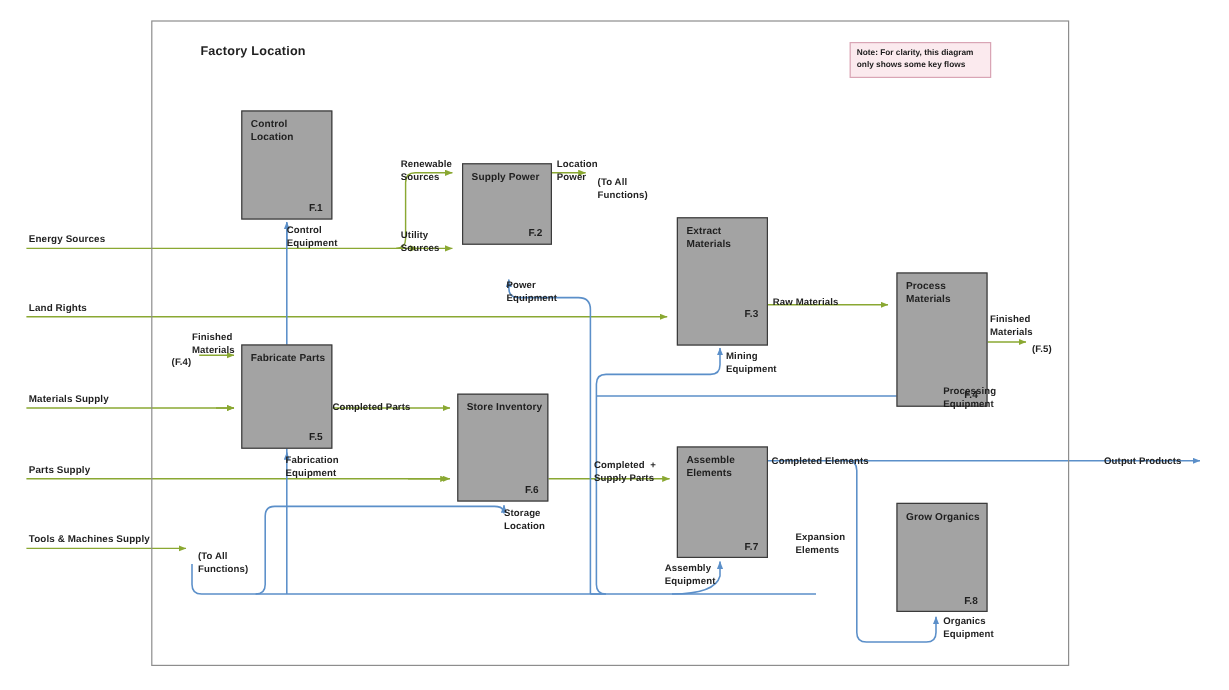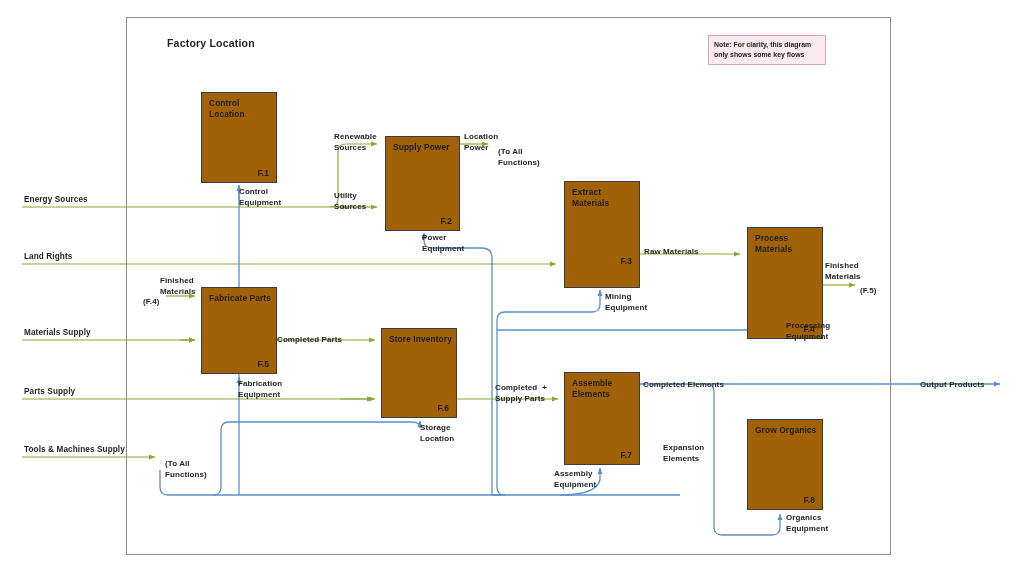--- a/index.html
+++ b/index.html
@@ -19,21 +19,21 @@
   .boxtitle{font-size:8.4px;font-weight:bold;}
   .boxid{font-size:8.4px;font-weight:bold;}
   .frame-title{font-size:10.5px;font-weight:bold;letter-spacing:.2px;}
   .note{
     position:absolute;left:708px;top:35px;width:118px;
     background:#fbeaee;border:1px solid #d9a5b5;
     padding:4px 5px 5px 5px;box-sizing:border-box;
   }
   .note .ntxt{font-size:6.9px;font-weight:bold;line-height:9.5px;color:#1a1a1a;}
   .pbox{
-    position:absolute;background:#a16207;border:1.4px solid #3b3b3b;
+    position:absolute;background:#a3a3a3;border:1.4px solid #3b3b3b;
     box-sizing:border-box;
   }
   .pbox .t{position:absolute;left:7px;top:5px;}
   .pbox .n{position:absolute;right:7px;bottom:4px;}
   .frame{
     position:absolute;left:126px;top:17px;width:765px;height:538px;
     border:1.5px solid #8d8d8d;background:transparent;box-sizing:border-box;
   }
 </style>
 </head>
@@ -110,21 +110,21 @@
 
 <div class="note">
   <div class="ntxt">Note: For clarity, this diagram only shows some key flows</div>
 </div>
 
 <div id="boxes">
     <div class="pbox" style="left: 201px; top: 92px; width: 76px; height: 91px;">
       <div class="lbl boxtitle t" style="position: absolute; left: 7px; top: 5px; white-space: normal; width: 62px;">Control Location</div>
       <div class="lbl boxid n" style="position: absolute; right: 7px; bottom: 3px;">F.1</div>
     </div>
-    <div class="pbox" style="left: 385px; top: 136px; width: 75px; height: 95px;">
+    <div class="pbox" style="left: 385px; top: 136px; width: 75px; height: 68px;">
       <div class="lbl boxtitle t" style="position: absolute; left: 7px; top: 5px;">Supply Power</div>
       <div class="lbl boxid n" style="position: absolute; right: 7px; bottom: 3px; text-align: center;">F.2</div>
     </div>
     <div class="pbox" style="left: 564px; top: 181px; width: 76px; height: 107px;">
       <div class="lbl boxtitle t" style="position: absolute; left: 7px; top: 5px; white-space: normal; width: 62px;">Extract Materials</div>
       <div class="lbl boxid n" style="position: absolute; right: 7px; bottom: 20px;">F.3</div>
     </div>
     <div class="pbox" style="left: 747px; top: 227px; width: 76px; height: 112px;">
       <div class="lbl boxtitle t" style="position: absolute; left: 7px; top: 5px; white-space: normal; width: 62px;">Process Materials</div>
       <div class="lbl boxid n" style="position: absolute; right: 7px; bottom: 3px;">F.4</div>

